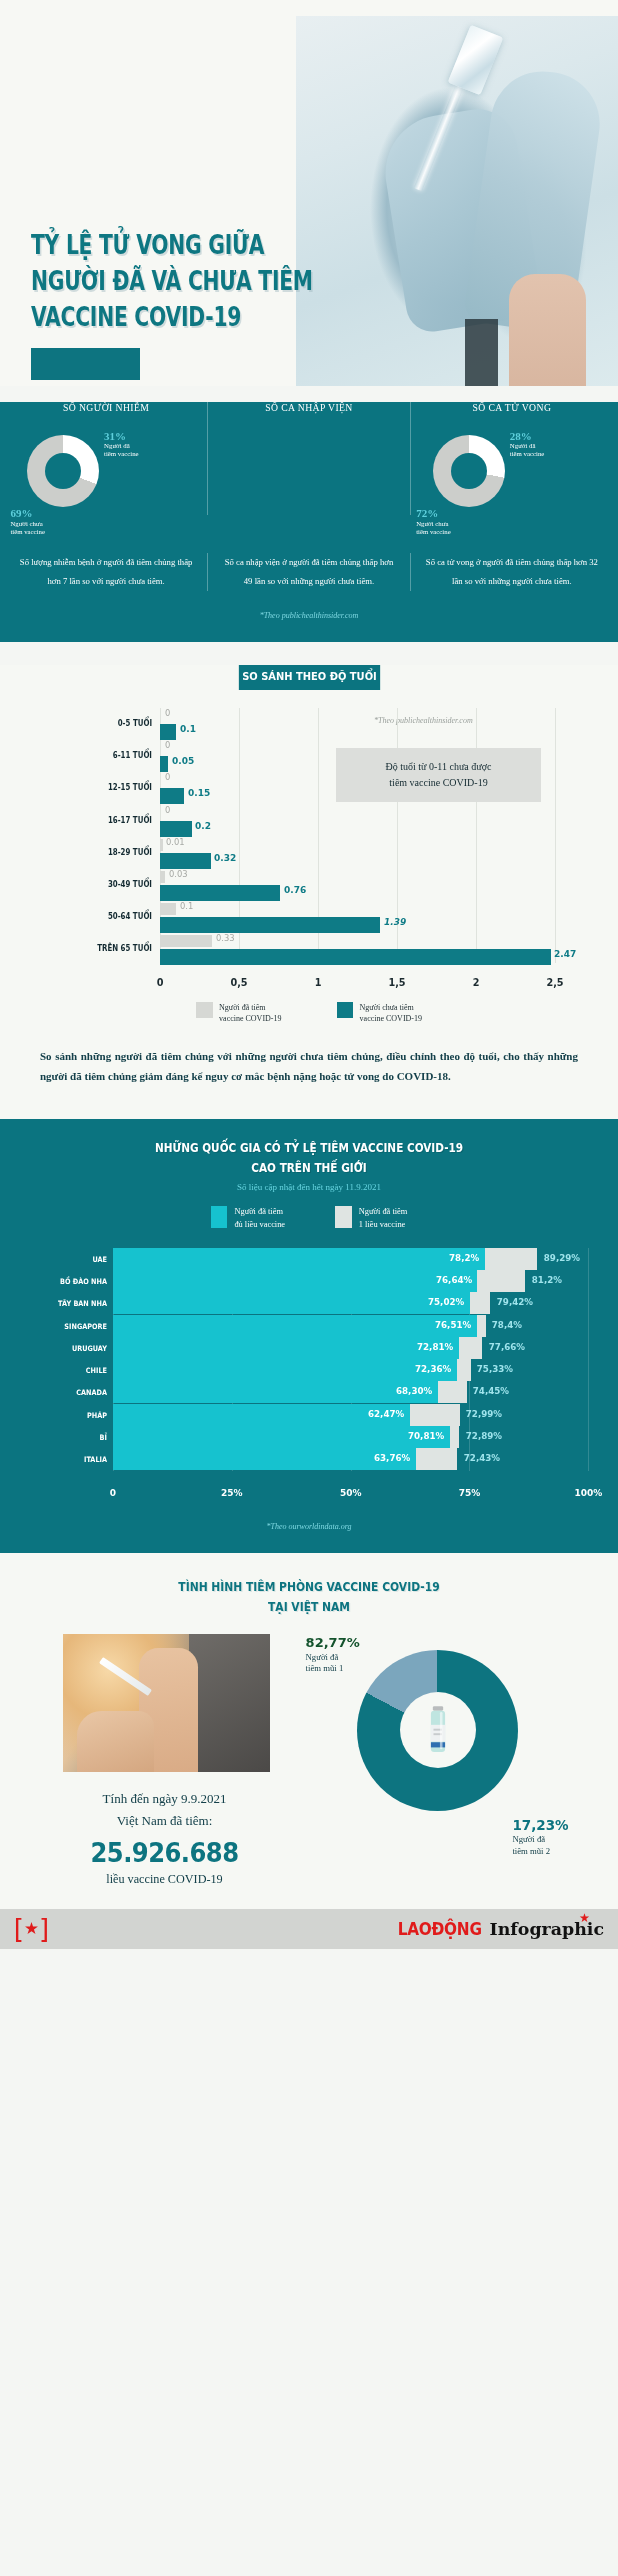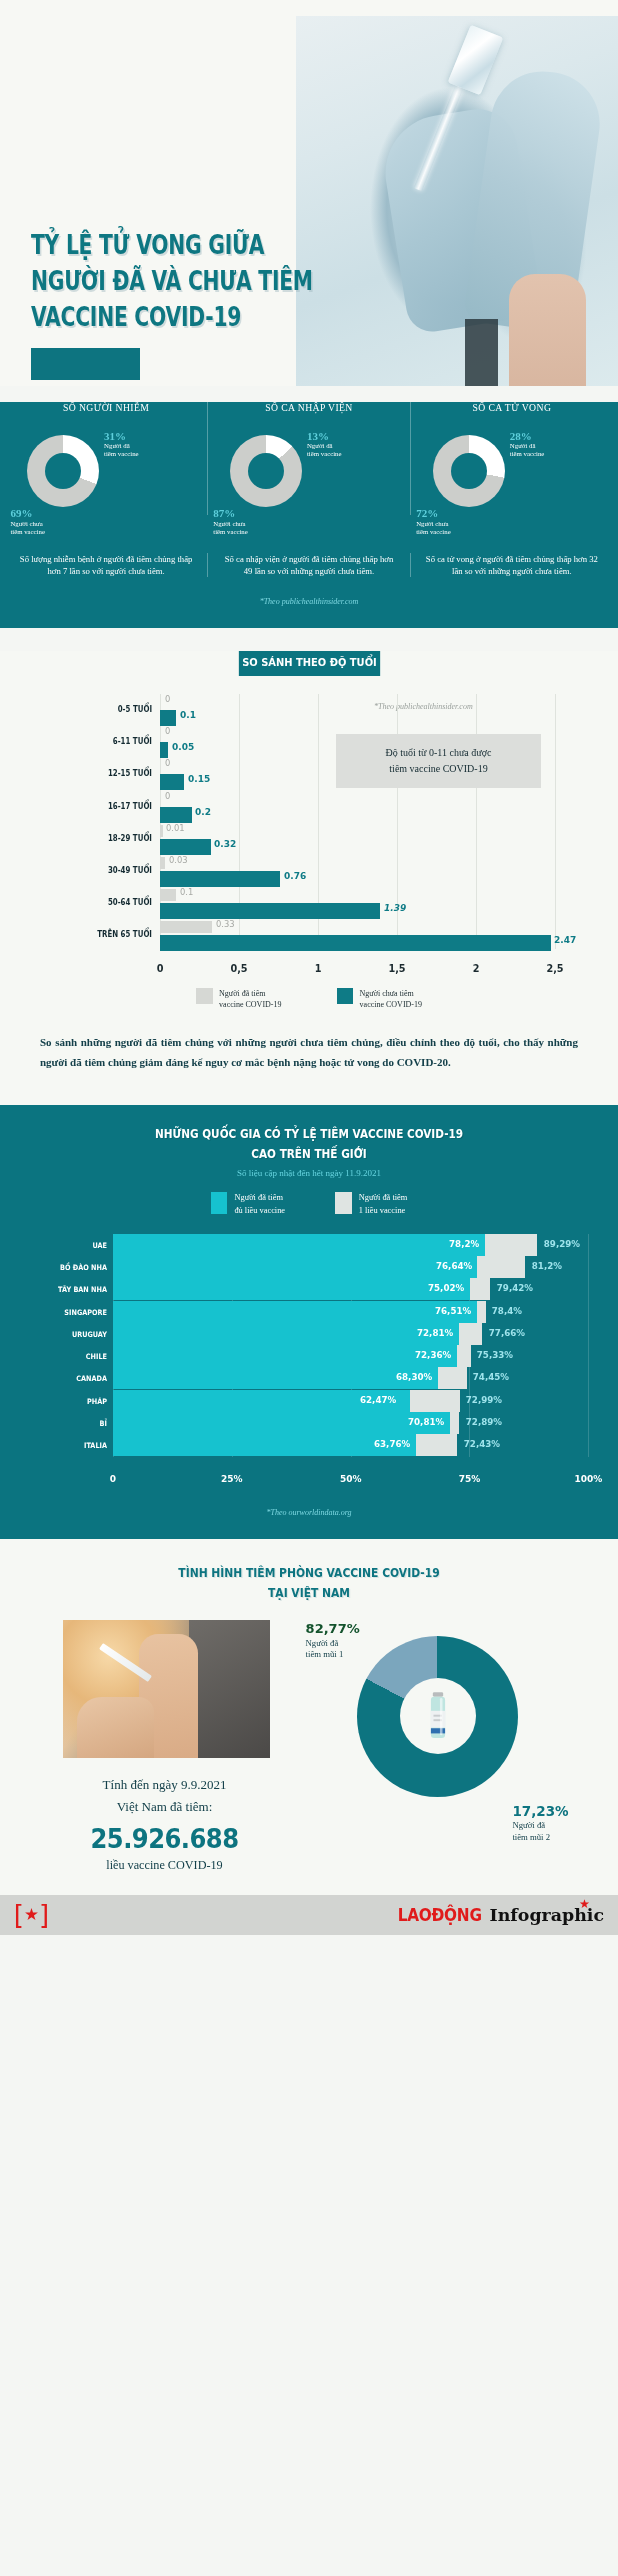--- a/index.html
+++ b/index.html
@@ -190,21 +190,21 @@
   .note-row {
     display: flex;
     margin-top: 35px;
     padding: 0 5.2px;
   }
   .note-col {
     flex: 1;
     padding: 0 14px;
     text-align: center;
     font-size: 8.7px;
-    line-height: 12px;
+    line-height: 19px;
     color: #ffffff;
   }
   .note-col + .note-col { border-left: 0.6px solid rgba(255,255,255,0.30); }
   .src {
     text-align: center;
     font-style: italic;
     font-size: 8px;
     color: #7fd9e2;
     padding: 19.3px 0 22px 0;
   }
@@ -583,33 +583,20 @@
           <div class="lbl-bot">
             <div class="pct">69%</div>
             <div class="pct-sub">Người chưa</div>
             <div class="pct-sub">tiêm vaccine</div>
           </div>
         </div>
       </div>
 
       <div class="donut-col">
         <h3>SỐ CA NHẬP VIỆN</h3>
-        <div class="donut-wrap">
-          <div class="donut" style="background: conic-gradient(#ffffff 0 13%, #cccecb 13% 100%);"></div>
-          <div class="lbl-top">
-            <div class="pct">13%</div>
-            <div class="pct-sub">Người đã</div>
-            <div class="pct-sub">tiêm vaccine</div>
-          </div>
-          <div class="lbl-bot">
-            <div class="pct">87%</div>
-            <div class="pct-sub">Người chưa</div>
-            <div class="pct-sub">tiêm vaccine</div>
-          </div>
-        </div>
       </div>
 
       <div class="donut-col">
         <h3>SỐ CA TỬ VONG</h3>
         <div class="donut-wrap">
           <div class="donut" style="background: conic-gradient(#ffffff 0 28%, #cccecb 28% 100%);"></div>
           <div class="lbl-top">
             <div class="pct">28%</div>
             <div class="pct-sub">Người đã</div>
             <div class="pct-sub">tiêm vaccine</div>
@@ -726,21 +713,21 @@
       </div>
       <div class="item">
         <div class="sw" style="background:#0e7b86"></div>
         <div class="tx">
           <div>Người chưa tiêm</div>
           <div>vaccine COVID-19</div>
         </div>
       </div>
     </div>
 
-    <p class="para">So sánh những người đã tiêm chủng với những người chưa tiêm chủng, điều chỉnh theo độ tuổi, cho thấy những người đã tiêm chủng giảm đáng kể nguy cơ mắc bệnh nặng hoặc tử vong do COVID-20.</p>
+    <p class="para">So sánh những người đã tiêm chủng với những người chưa tiêm chủng, điều chỉnh theo độ tuổi, cho thấy những người đã tiêm chủng giảm đáng kể nguy cơ mắc bệnh nặng hoặc tử vong do COVID-18.</p>
     <div class="spacer-b"></div>
   </section>
 
   <section class="teal">
     <div class="sec-head">
       <h2>
         <span>NHỮNG QUỐC GIA CÓ TỶ LỆ TIÊM VACCINE COVID-19</span><br>
         <span>CAO TRÊN THẾ GIỚI</span>
       </h2>
       <div class="sec-sub">Số liệu cập nhật đến hết ngày 11.9.2021</div>
@@ -823,21 +810,21 @@
             <div class="cname">CANADA</div>
             <div class="cbar-one" style="width: 354px; background: rgb(223, 228, 226);"></div>
             <div class="cbar-full" style="width: 325px; background: rgb(22, 194, 207);"></div>
             <div class="cval-full" style="left: 416px;">68,30%</div>
             <div class="cval-one" style="left: 445px;">74,45%</div>
           </div>
           <div class="crow" style="top: 156px;">
             <div class="cname">PHÁP</div>
             <div class="cbar-one" style="width: 347px; background: rgb(223, 228, 226);"></div>
             <div class="cbar-full" style="width: 297px; background: rgb(22, 194, 207);"></div>
-            <div class="cval-full" style="left: 380px;">62,47%</div>
+            <div class="cval-full" style="left: 388px;">62,47%</div>
             <div class="cval-one" style="left: 438px;">72,99%</div>
           </div>
           <div class="crow" style="top: 178px;">
             <div class="cname">BỈ</div>
             <div class="cbar-one" style="width: 346px; background: rgb(223, 228, 226);"></div>
             <div class="cbar-full" style="width: 337px; background: rgb(22, 194, 207);"></div>
             <div class="cval-full" style="left: 428px;">70,81%</div>
             <div class="cval-one" style="left: 438px;">72,89%</div>
           </div>
           <div class="crow" style="top: 200px;">

